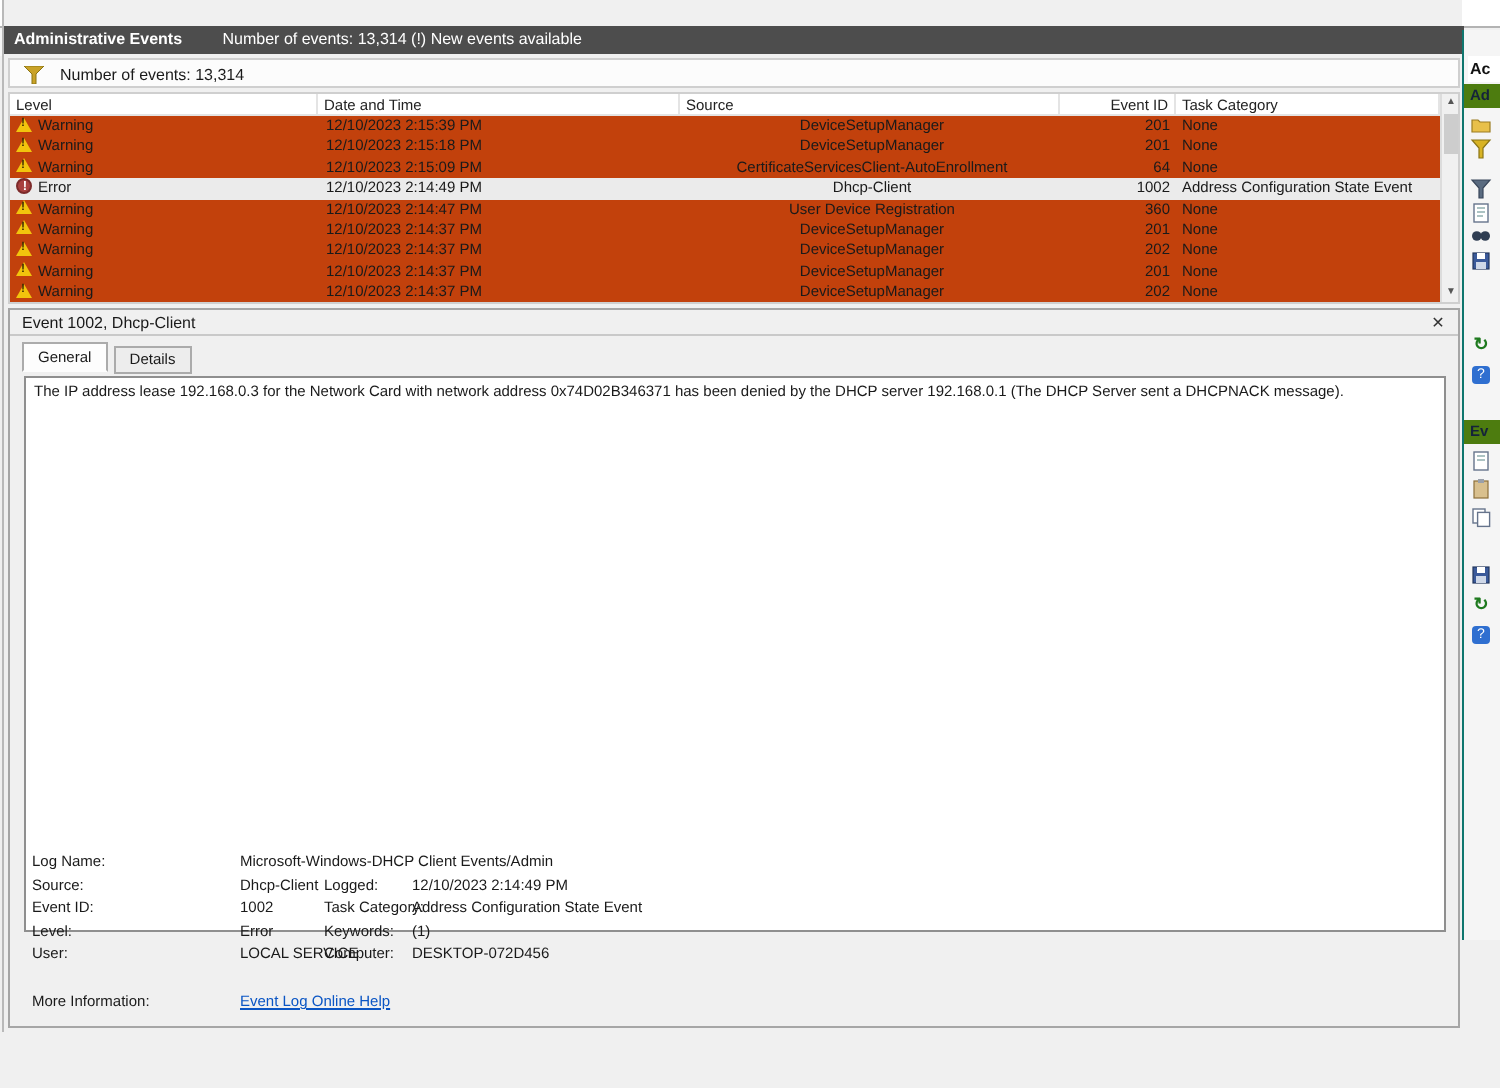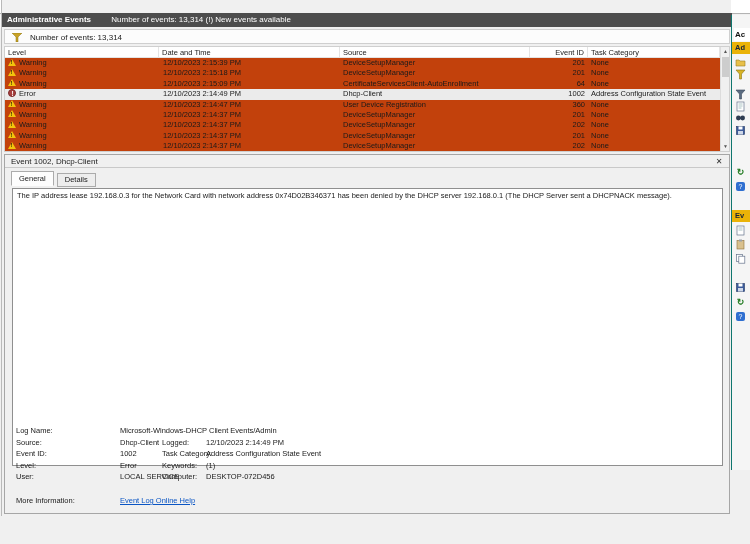--- a/index.html
+++ b/index.html
@@ -41,21 +41,21 @@
   #thead .h-source   { left:335px; width:190px; }
   #thead .h-eventid  { left:525px; width:58px; text-align:right; padding-right:3px; }
   #thead .h-taskcat  { left:583px; width:132px; }
   #tbody { position:relative; }
   .row { position:relative; height:10.4px; font-size:7.5px; line-height:10.4px;
     color:#1a1a1a; white-space:nowrap; background:#c2410c; }
   .row.selected { background:#ebebeb; }
   .row .cell { position:absolute; top:0; overflow:hidden; white-space:nowrap; }
   .c-level   { left:3px;  width:150px; }
   .c-date    { left:158px; width:176px; }
-  .c-source  { left:338px; width:186px; }
+  .c-source  { left:338px; width:186px;text-align:center; }
   .c-eventid { left:525px; width:55px; text-align:right; }
   .c-taskcat { left:586px; width:128px; }
   .lvl-icon { display:inline-block; vertical-align:middle; margin-right:3px; position:relative; top:-1px; }
   .row.warning .lvl-icon { width:0; height:0;
     border-left:4px solid transparent; border-right:4px solid transparent;
     border-bottom:7px solid #f2c40d; }
   .row.warning .lvl-icon::after { content:"!"; position:absolute; left:-1.5px; top:0.5px;
     font-size:6px; font-weight:bold; color:#403000; line-height:7px; }
   .row.error .lvl-icon { width:8px; height:8px; border-radius:50%;
     background:#a8403f; border:1px solid #7c2a2a; }
@@ -95,21 +95,21 @@
   .fvalue2 { position:absolute; left:201px; }
   .fvalue1.wide { left:70px; }
   #more-link { color:#0a55c4; text-decoration:underline; cursor:pointer; }
 
   
   #actions-strip { position:absolute; left:731px; top:15px; width:19px; height:455px;
     background:#f5f5f5; border-left:1px solid #0f766e; overflow:hidden; }
   #actions-title { position:absolute; left:2px; top:13px; width:24px; height:13px;
     font-size:8px; font-weight:bold; color:#111; background:#ffffff; line-height:13px;
     padding-left:1px; white-space:nowrap; }
-  .section-hdr { position:absolute; left:0; width:19px; height:12px; background:#eab308;
+  .section-hdr { position:absolute; left:0; width:19px; height:12px; background:#4d7c0f;
     font-size:7.5px; font-weight:bold; color:#15233a; line-height:12px; padding-left:3px;
     white-space:nowrap; overflow:hidden; }
   #sec-admin { top:27px; }
   #sec-event { top:195px; }
   .a-icon { position:absolute; left:3px; width:11px; height:11px; }
   .glyph-icon { font-size:9px; line-height:11px; text-align:center; }
   .g-refresh { color:#1f7a1f; font-weight:bold; }
   .g-help { background:#2f6fd0; color:#fff; border-radius:2px; font-size:7px;
     width:9px; height:9px; line-height:9px; text-align:center; margin-top:1px; }
 

